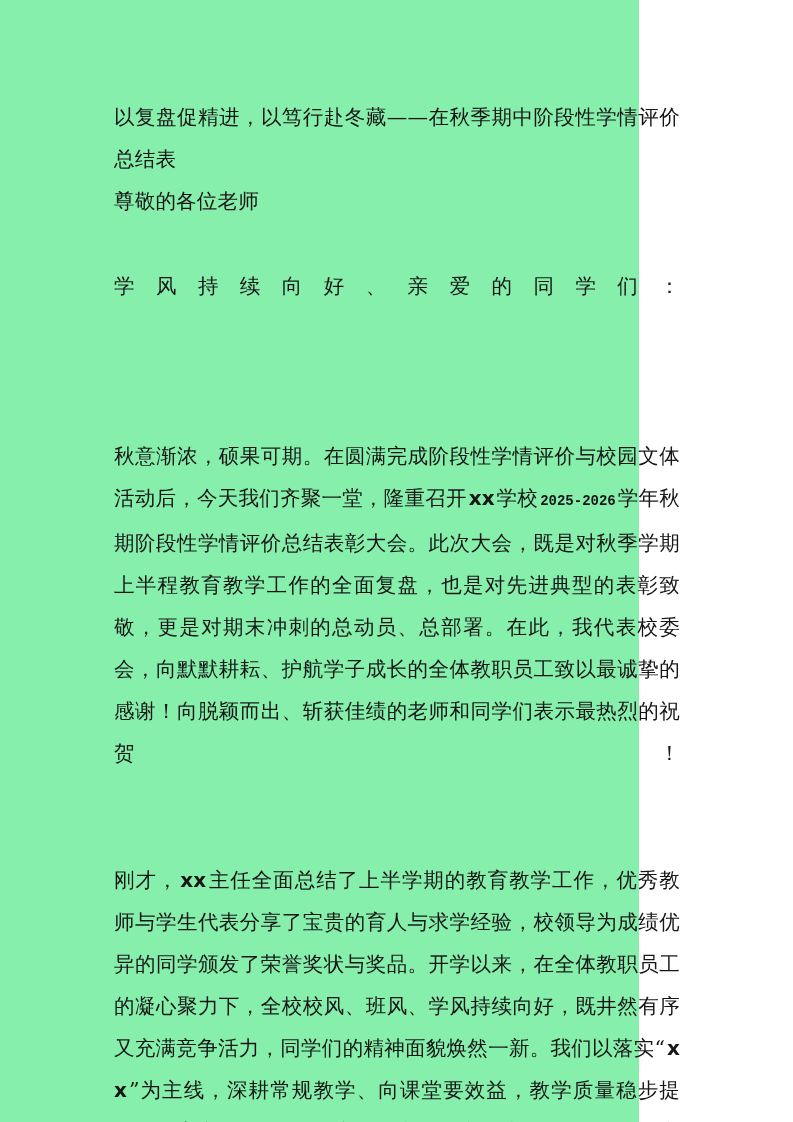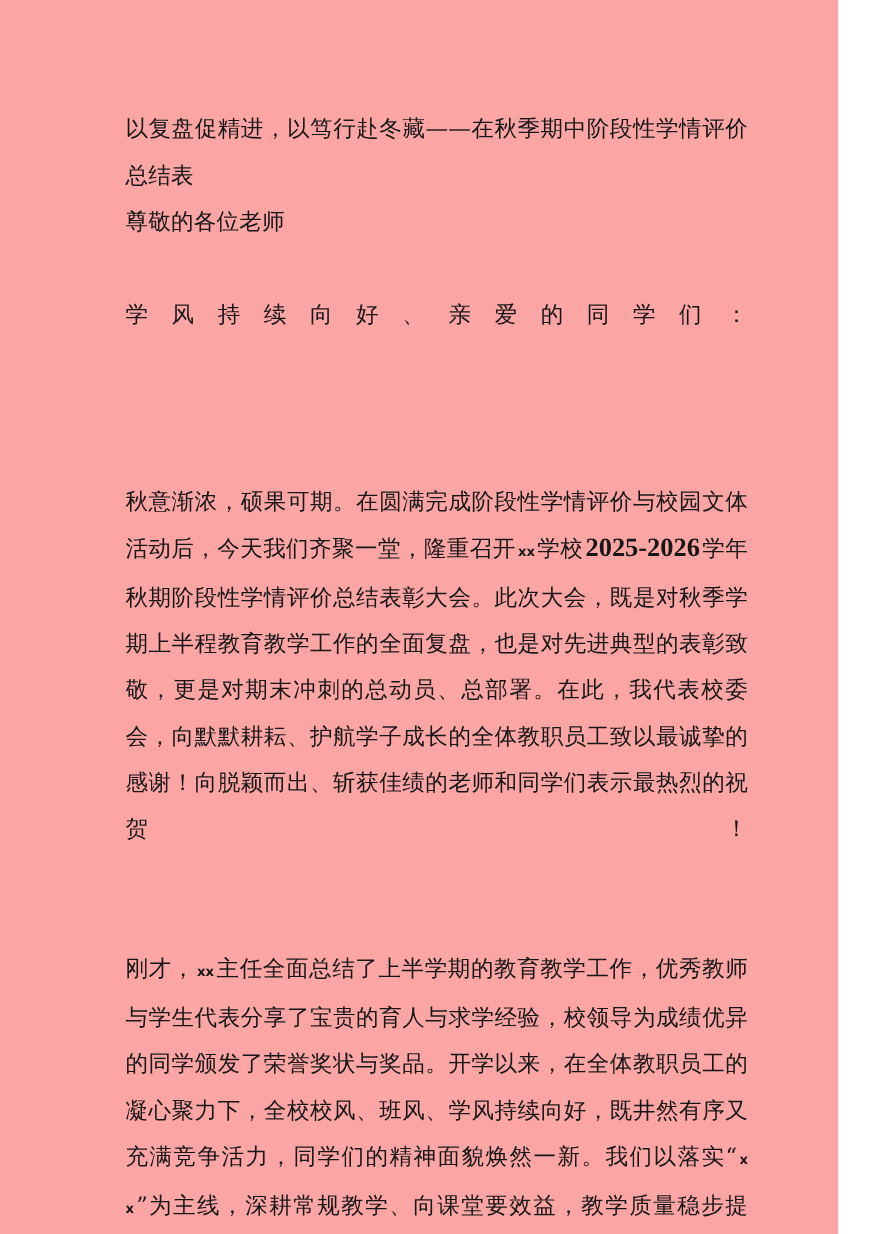--- a/index.html
+++ b/index.html
@@ -14,23 +14,23 @@
     overflow: hidden;
     font-family: "DejaVu Serif", "Liberation Serif", serif;
     color: #1a1a1a;
     -webkit-font-smoothing: antialiased;
   }
 
   .page {
     position: absolute;
     left: 0;
     top: 0;
-    width: 762px;
+    width: 639px;
     height: 1122px;
-    background: #fca5a5;
+    background: #86efac;
   }
 
   .textblock {
     position: absolute;
     left: 114px;
     top: 96px;
     width: 566px;
   }
 
   .doc-line,
@@ -61,29 +61,29 @@
 
   .title-block {
     margin-bottom: 0;
   }
 
   .gap-title   { height: 43px; }
   .gap-para    { height: 43px; }
 
   .latin {
     font-family: "DejaVu Sans", "Liberation Sans", sans-serif;
-    font-size: 12px;
+    font-size: 20px;
     font-weight: 700;
     letter-spacing: 0;
     padding: 0 2px;
   }
 
   .num {
-    font-family: Liberation Serif, serif;
-    font-size: 24px;
+    font-family: Liberation Mono, monospace;
+    font-size: 14px;
     font-weight: 600;
     letter-spacing: 0;
     padding: 0 2px;
   }
 </style>
 </head>
 <body>
 
 <div class="page">
   <div class="textblock">

